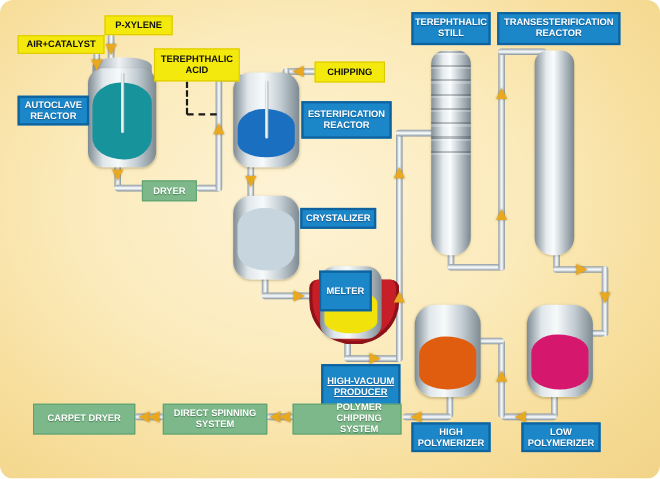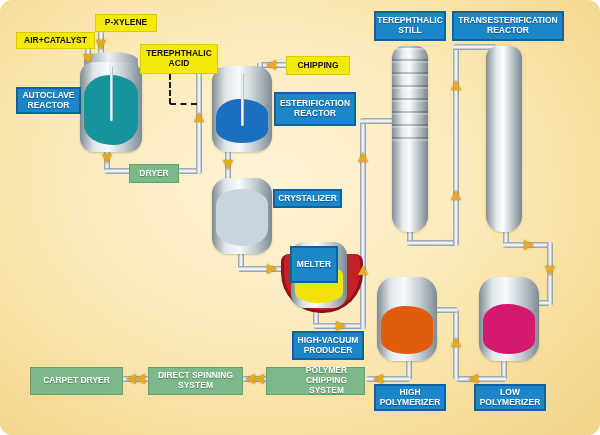--- a/index.html
+++ b/index.html
@@ -137,21 +137,21 @@
   <div class="lbl lbl-yellow" style="left:95px;top:14px;width:62px;height:18px;">P-XYLENE</div>
   <div class="lbl lbl-yellow" style="left:140px;top:44px;width:78px;height:30px;">TEREPHTHALIC ACID</div>
   <div class="lbl lbl-yellow" style="left:286px;top:56px;width:64px;height:19px;">CHIPPING</div>
 
   <div class="lbl lbl-blue" style="left:16px;top:87px;width:65px;height:27px;">AUTOCLAVE REACTOR</div>
   <div class="lbl lbl-blue" style="left:273px;top:189px;width:69px;height:19px;">CRYSTALIZER</div>
   <div class="lbl lbl-blue" style="left:274px;top:92px;width:82px;height:34px;">ESTERIFICATION REACTOR</div>
   <div class="lbl lbl-blue" style="left:290px;top:227px;width:48px;height:37px;margin-top:19px;">MELTER</div>
   <div class="lbl lbl-blue" style="left:374px;top:11px;width:72px;height:30px;">TEREPHTHALIC STILL</div>
   <div class="lbl lbl-blue" style="left:452px;top:11px;width:112px;height:30px;">TRANSESTERIFICATION REACTOR</div>
-  <div class="lbl lbl-blue" style="left:292px;top:331px;width:72px;height:29px;">HIGH-VACUUM PRODUCER</div>
+  <div class="lbl lbl-blue" style="left:292px;top:331px;width:72px;height:42px;text-decoration:underline;">HIGH-VACUUM PRODUCER</div>
   <div class="lbl lbl-blue" style="left:374px;top:384px;width:72px;height:27px;">HIGH POLYMERIZER</div>
   <div class="lbl lbl-blue" style="left:474px;top:384px;width:72px;height:27px;">LOW POLYMERIZER</div>
 
   <div class="lbl lbl-green" style="left:129px;top:164px;width:50px;height:19px;">DRYER</div>
   <div class="lbl lbl-green" style="left:266px;top:367px;width:99px;height:28px;padding-left:24px;">POLYMER CHIPPING SYSTEM</div>
   <div class="lbl lbl-green" style="left:148px;top:367px;width:95px;height:28px;">DIRECT SPINNING SYSTEM</div>
   <div class="lbl lbl-green" style="left:30px;top:367px;width:93px;height:28px;">CARPET DRYER</div>
 
 </div>
 

